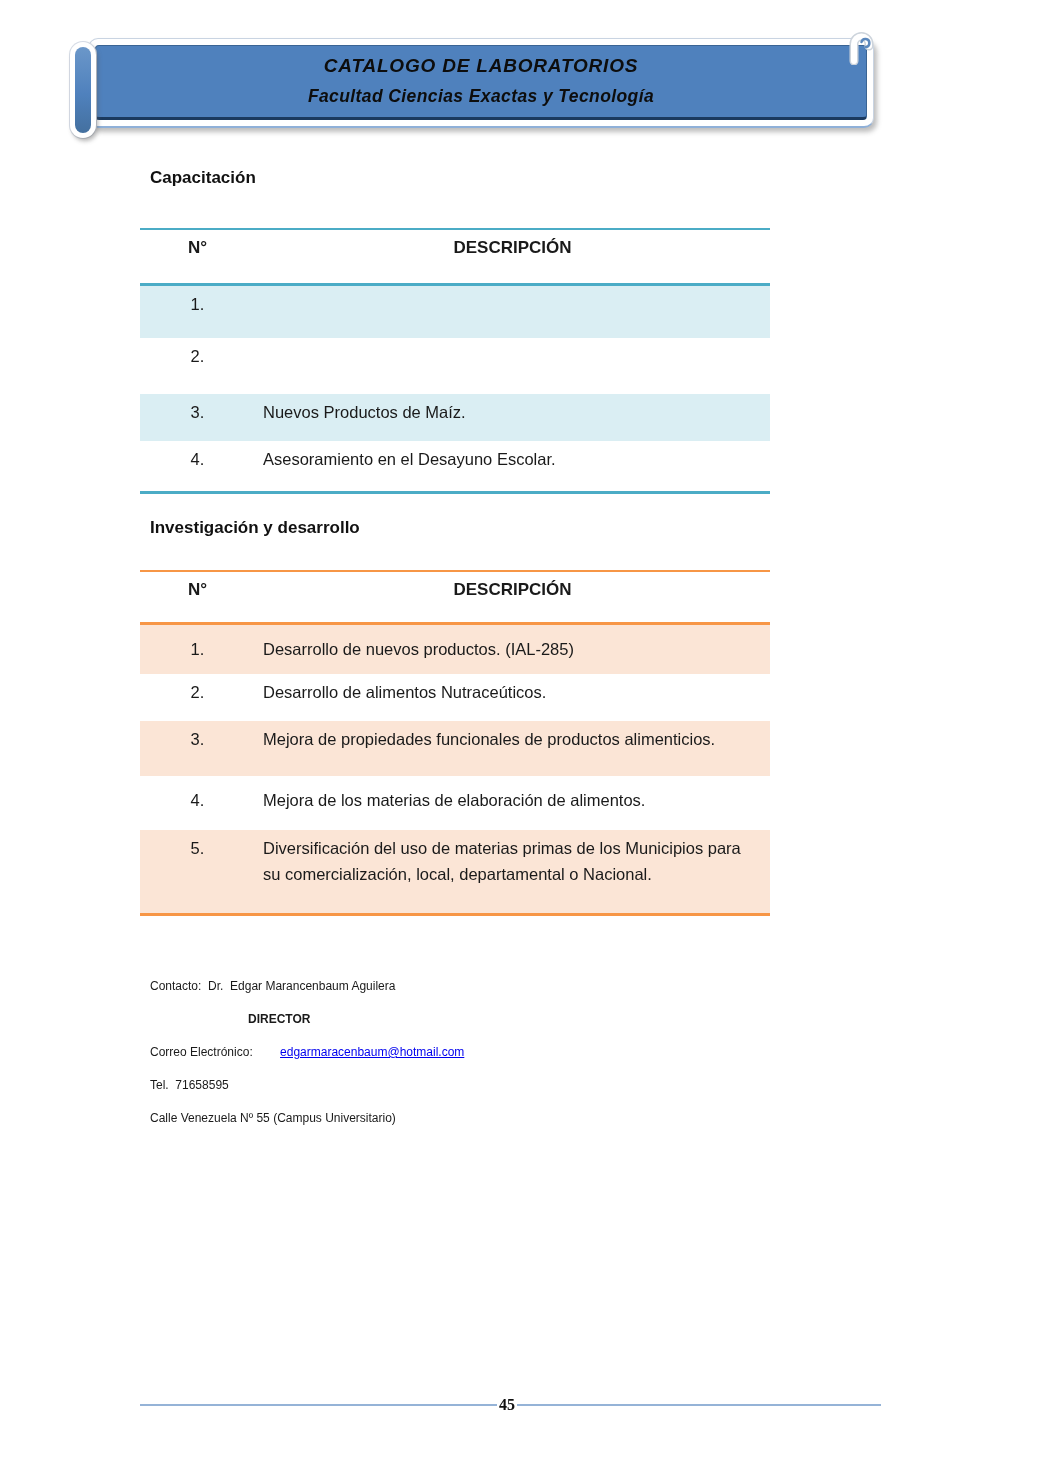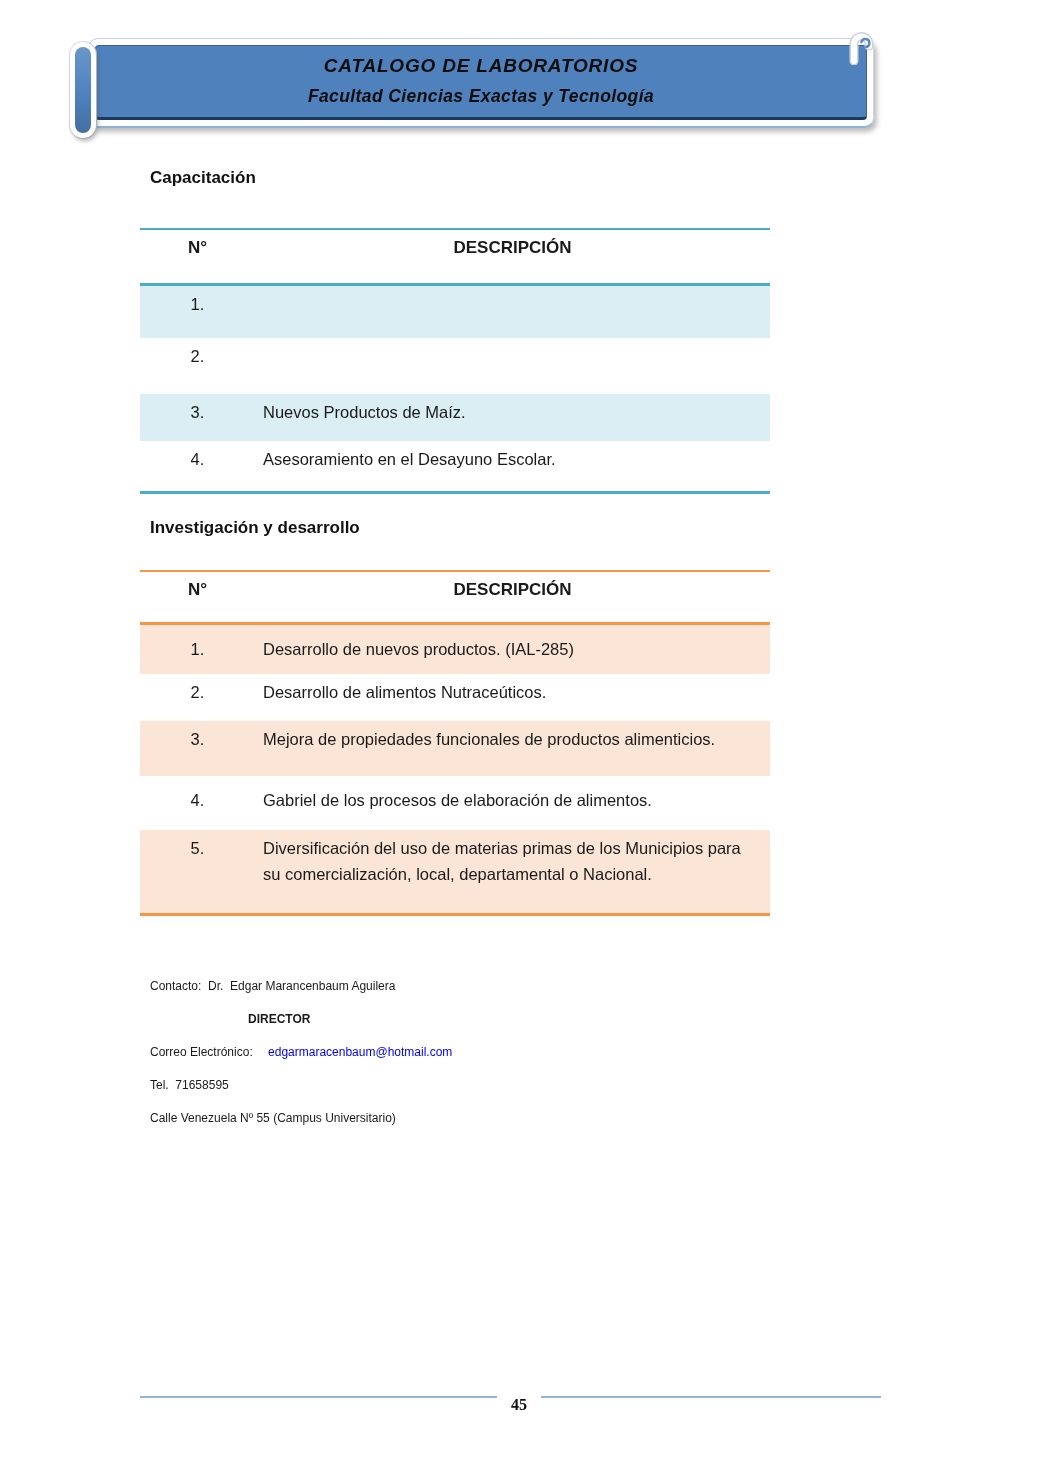--- a/index.html
+++ b/index.html
@@ -82,26 +82,26 @@
   .table-investigacion .t-row:nth-child(1) { min-height: 52px; padding-top: 6px; }
   .table-investigacion .t-row:nth-child(2) { min-height: 47px; }
   .table-investigacion .t-row:nth-child(3) { min-height: 55px; }
   .table-investigacion .t-row:nth-child(4) { min-height: 54px; padding-top: 6px; }
   .table-investigacion .t-row:nth-child(5) { min-height: 83px; }
 
   
   .contact { margin: 60px 0 0 150px; font-size: 12px; }
   .contact .line { margin-bottom: 12px; line-height: 21px; white-space: pre-wrap; }
   .contact .role { font-weight: bold; margin-left: 98px; }
-  .email-link { color: #0000ee; cursor: pointer; margin-left: 12px; }
+  .email-link { color: #0000ee; text-decoration: underline; cursor: pointer; margin-left: 24px; }
 
   
   .footer {
     position: absolute; top: 1396px; left: 140px; right: 77px;
-    display: flex; align-items: flex-start; gap: 14px;
+    display: flex; align-items: center; gap: 2px;
   }
   .footer-line { height: 2px; background: #95b3d7; }
   .footer-line.left { width: 357px; }
   .footer-line.right { flex: 1; }
   .page-number {
     font-family: "Liberation Serif", serif; font-weight: bold;
     font-size: 16px; color: #111;
   }
 </style>
 </head>
@@ -168,21 +168,21 @@
         <div class="t-row">
           <div class="t-num">2.</div>
           <div class="t-desc">Desarrollo de alimentos Nutraceúticos.</div>
         </div>
         <div class="t-row tinted">
           <div class="t-num">3.</div>
           <div class="t-desc">Mejora de propiedades funcionales de productos alimenticios.</div>
         </div>
         <div class="t-row">
           <div class="t-num">4.</div>
-          <div class="t-desc">Gabriel de los procesos de elaboración de alimentos.</div>
+          <div class="t-desc">Mejora de los materias de elaboración de alimentos.</div>
         </div>
         <div class="t-row tinted">
           <div class="t-num">5.</div>
           <div class="t-desc">Diversificación del uso de materias primas de los Municipios para su comercialización, local, departamental o Nacional.</div>
         </div>
       </div>
   </div>
 
   <div class="contact">
     <div class="line">Contacto:  Dr.  Edgar Marancenbaum Aguilera</div>

